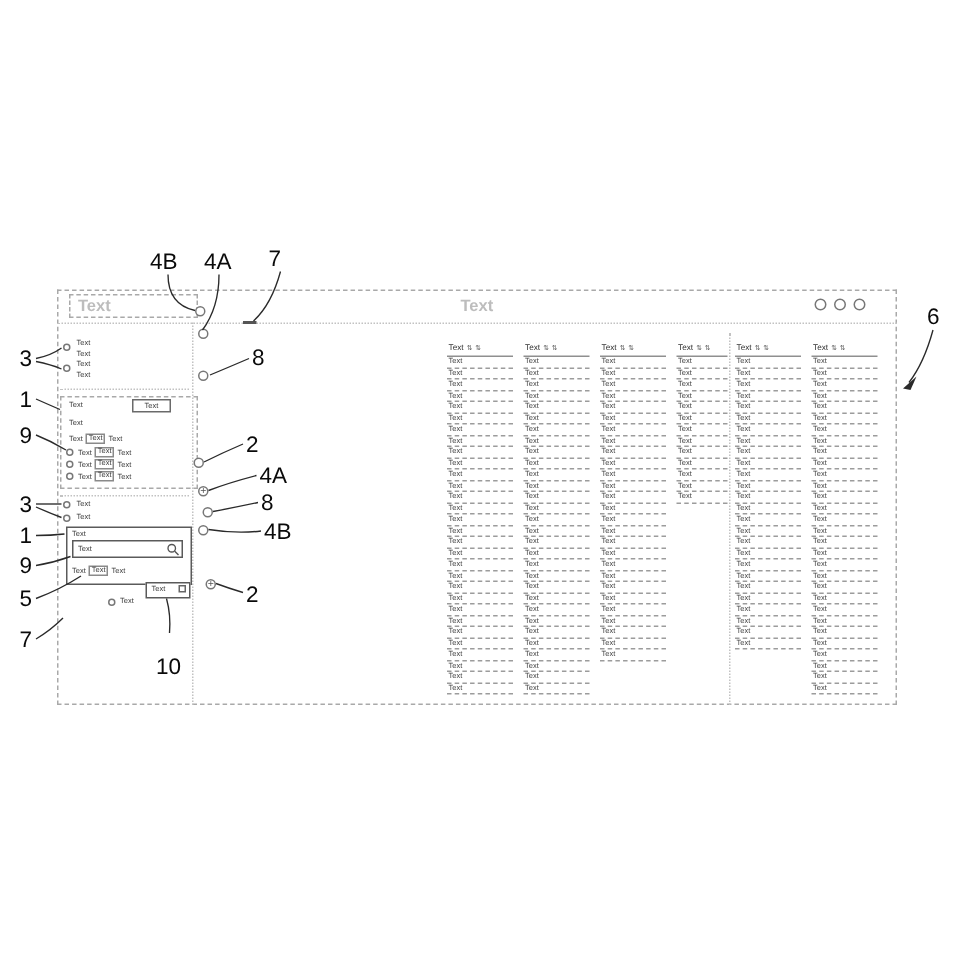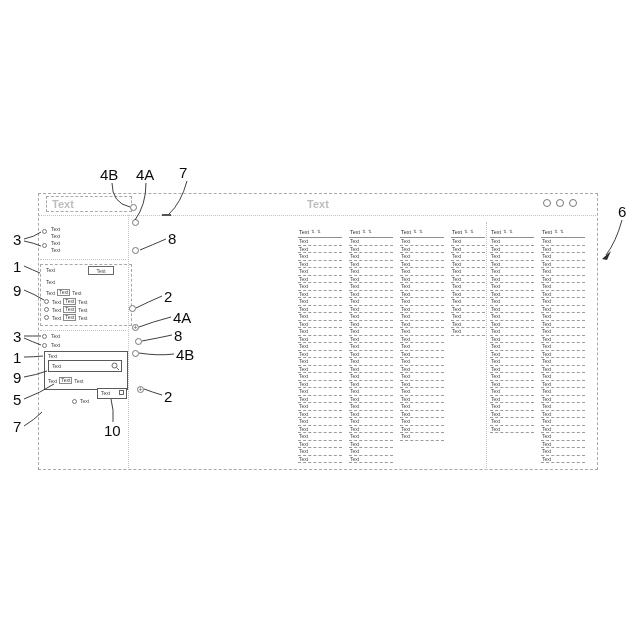--- a/index.html
+++ b/index.html
@@ -355,14 +355,14 @@
 <span class="callout" style="left:164px;top:289px">2</span>
 <span class="callout" style="left:173px;top:310px">4A</span>
 <span class="callout" style="left:174px;top:328px">8</span>
 <span class="callout" style="left:176px;top:347px">4B</span>
 <span class="callout" style="left:13px;top:329px">3</span>
 <span class="callout" style="left:13px;top:350px">1</span>
 <span class="callout" style="left:13px;top:370px">9</span>
 <span class="callout" style="left:13px;top:392px">5</span>
 <span class="callout" style="left:13px;top:419px">7</span>
 <span class="callout" style="left:164px;top:389px">2</span>
-<span class="callout" style="left:104px;top:423px">10</span>
+<span class="callout" style="left:104px;top:437px">10</span>
 <span class="callout" style="left:618px;top:204px">6</span>
 
 </body></html>

